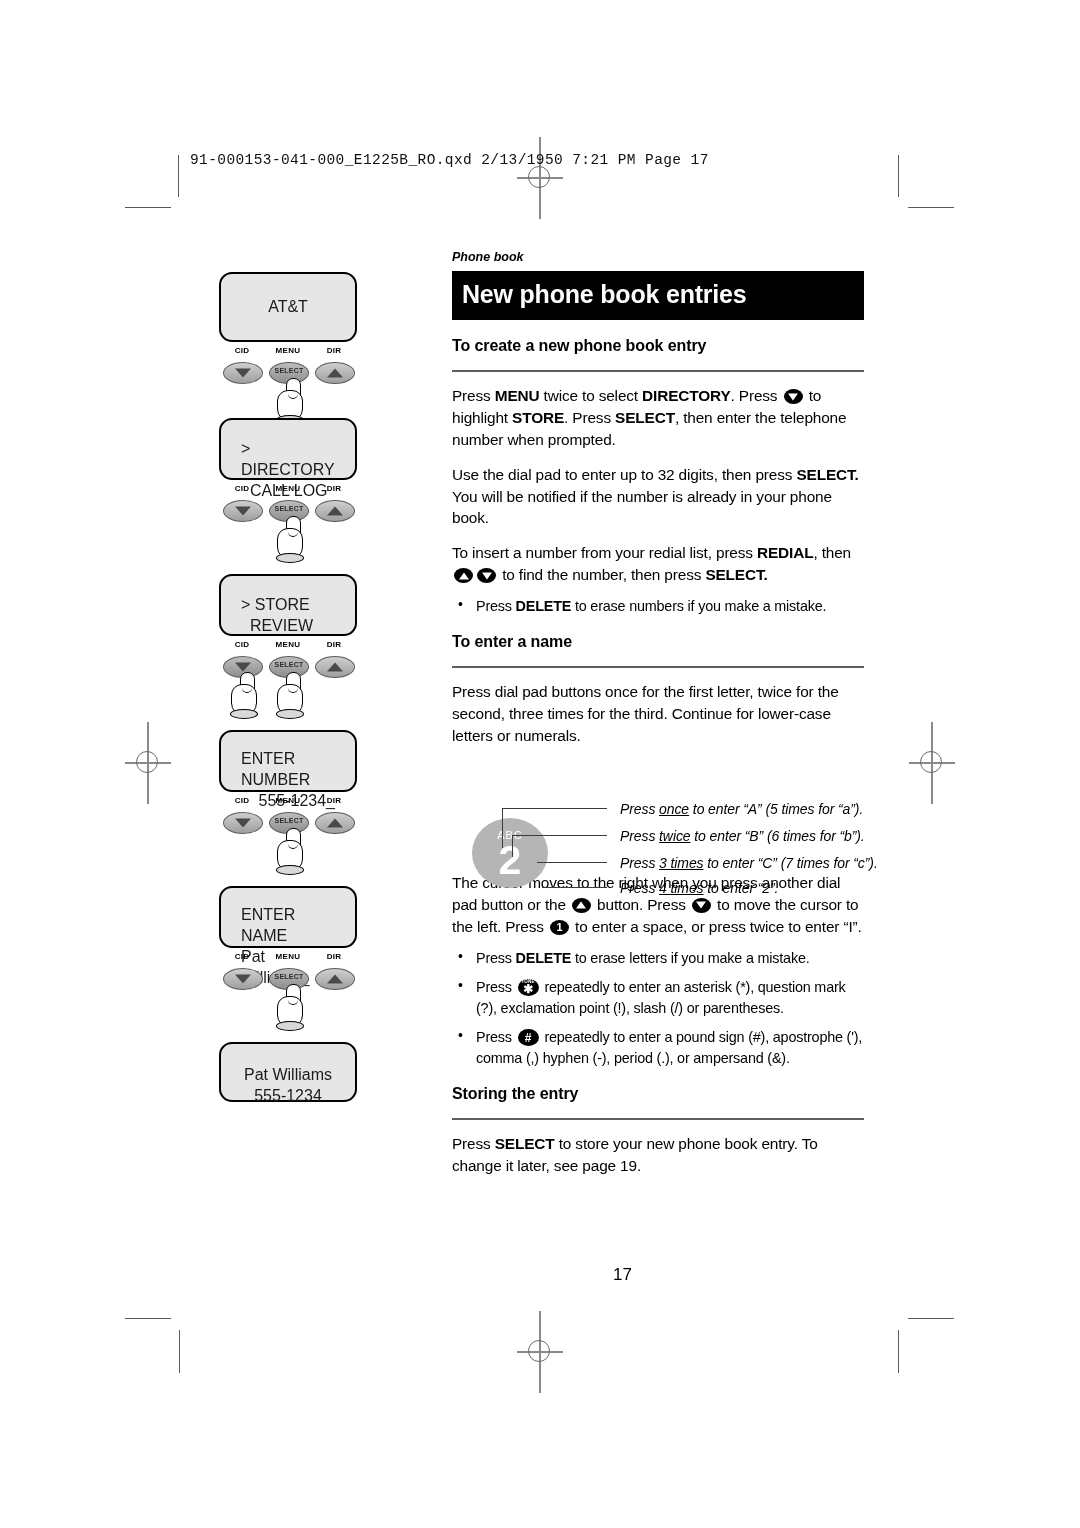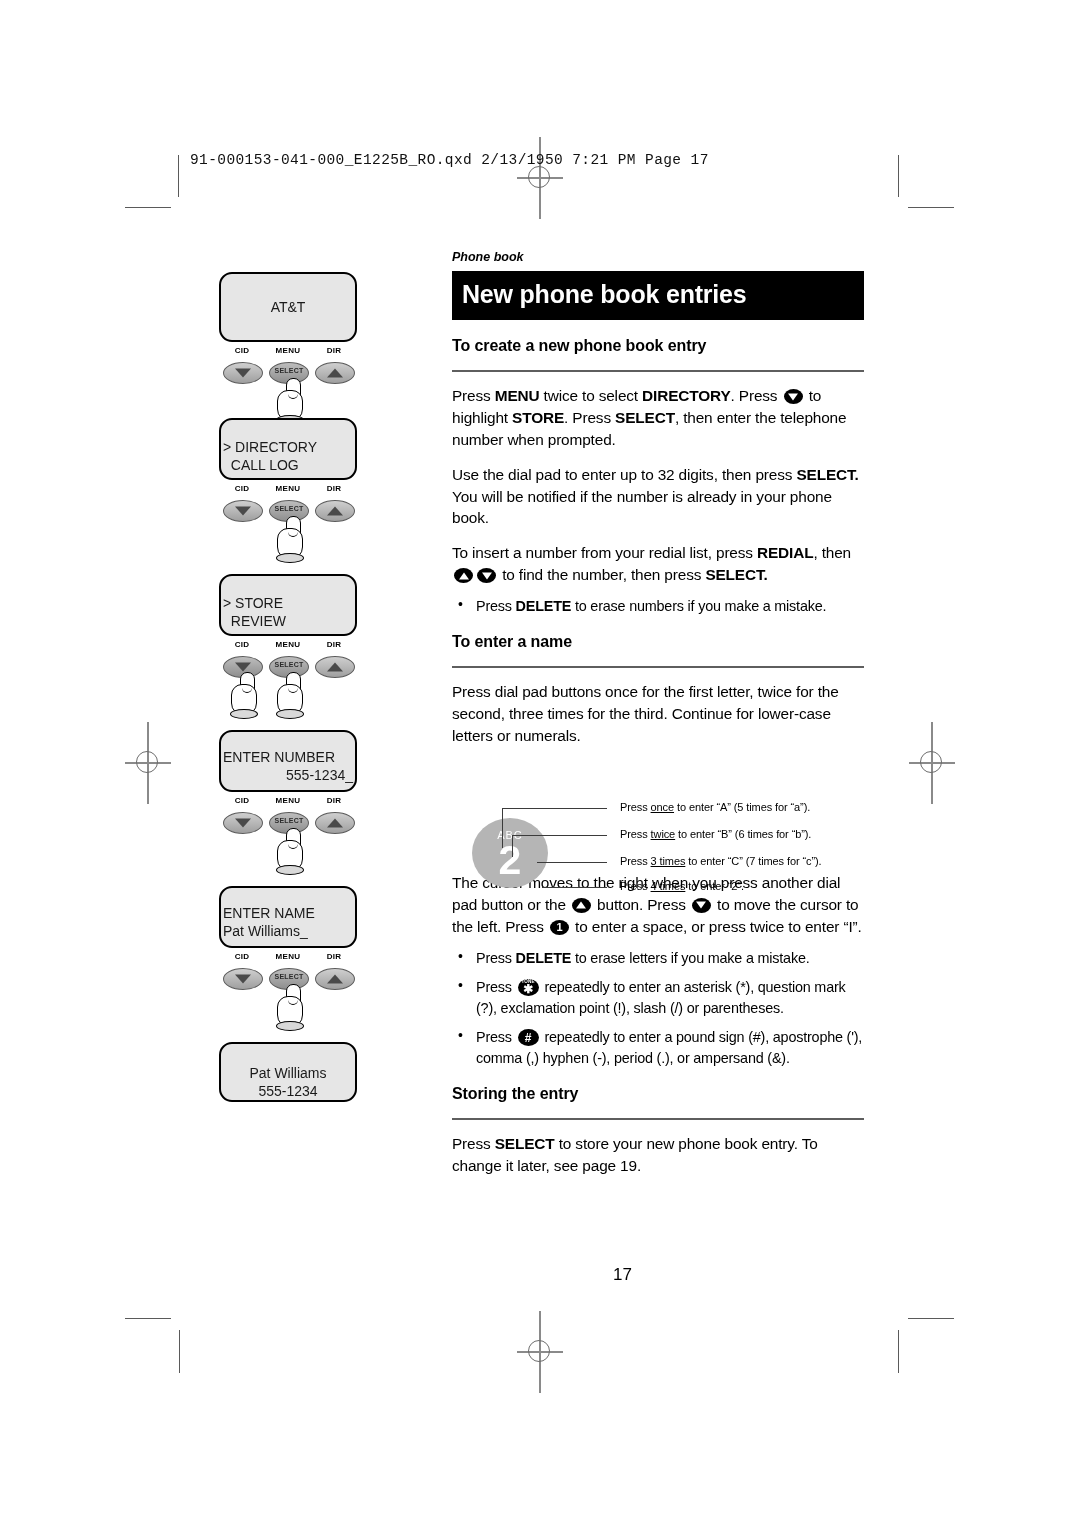--- a/index.html
+++ b/index.html
@@ -28,22 +28,22 @@
     font-family:"Liberation Mono", monospace;
     font-size:14.5px;letter-spacing:.4px;color:#111;white-space:nowrap;
   }
 
   
   .illus{position:absolute;left:219px;top:272px;width:140px;}
   .lcd{
     width:138px;box-sizing:border-box;
     border:2.2px solid #000;border-radius:13px;
     background:#e6e6e6;
-    padding:8px 2px;
-    font-size:14px;line-height:1.32;color:#1a1a1a;
+    padding:8px 20px;
+    font-size:16px;line-height:1.32;color:#1a1a1a;
     position:relative;
   }
   .lcd.h70{height:70px;}
   .lcd.h62{height:62px;}
   .lcd.h60{height:60px;}
   .lcd .ctr{text-align:center;}
   .lcd .right{text-align:right;}
   .lcd .vcenter{position:absolute;left:0;right:0;top:50%;transform:translateY(-50%);padding:0 12px;box-sizing:border-box;}
 
   .keyrow{position:relative;height:58px;width:138px;margin-top:6px;}
@@ -88,21 +88,21 @@
   .g.sym .n{font-size:12px;}
   .g.sym .tone{position:absolute;left:0;right:0;top:1px;text-align:center;color:#fff;font-size:4.5px;font-weight:bold;letter-spacing:.2px;line-height:1;}
   .g.sym .starn{position:absolute;left:0;right:0;top:55%;transform:translateY(-50%);text-align:center;color:#fff;font-size:12px;font-weight:bold;line-height:1;}
 
   
   .callout{position:absolute;left:452px;top:790px;width:412px;height:110px;}
   .key2{position:absolute;left:20px;top:28px;width:76px;height:70px;border-radius:50%;background:#b5b5b5;}
   .key2 .abc{position:absolute;left:0;right:0;top:11px;text-align:center;color:#fff;font-size:11px;letter-spacing:1px;font-family:"Liberation Sans",sans-serif;}
   .key2 .two{position:absolute;left:0;right:0;top:22px;text-align:center;color:#fff;font-size:41px;font-weight:bold;line-height:1;}
   .cline{position:absolute;background:#3b3b3b;}
-  .ctext{position:absolute;font-size:11px;color:#000;white-space:nowrap;letter-spacing:-.1px;}
+  .ctext{position:absolute;font-size:14px;color:#000;white-space:nowrap;letter-spacing:-.1px;font-style:italic;}
   .ctext u{text-decoration:underline;}
 
   
   .pageno{position:absolute;left:452px;top:1265px;width:180px;text-align:right;font-size:17px;}
 </style>
 </head>
 <body>
 
 <div class="page">
 

